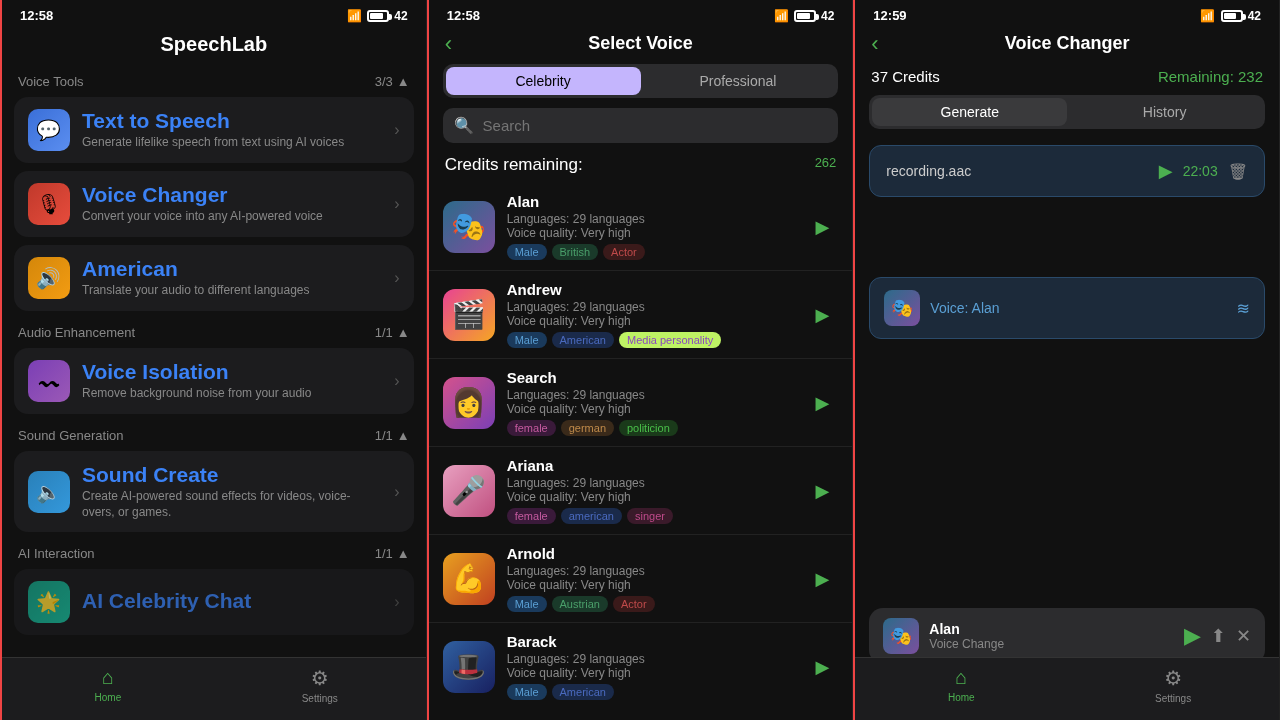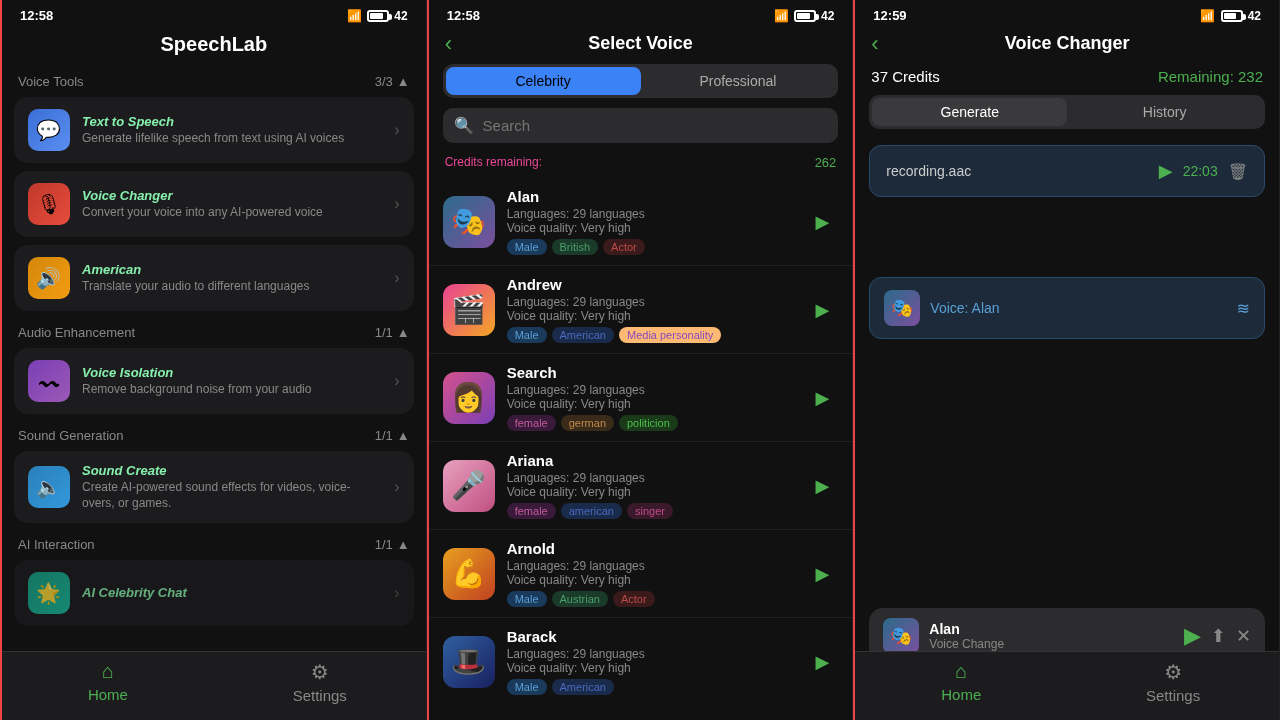--- a/index.html
+++ b/index.html
@@ -117,25 +117,24 @@
     }
     .tool-icon-blue { background: linear-gradient(135deg, #3a6fd8, #5b8ef0); }
     .tool-icon-red { background: linear-gradient(135deg, #c0392b, #e74c3c); }
     .tool-icon-orange { background: linear-gradient(135deg, #d4870a, #f39c12); }
     .tool-icon-purple { background: linear-gradient(135deg, #7b3fb5, #9b59b6); }
     .tool-icon-blue2 { background: linear-gradient(135deg, #2980b9, #3498db); }
     .tool-icon-teal { background: linear-gradient(135deg, #16a085, #1abc9c); }
 
     .tool-info { flex: 1; }
     .tool-name {
-      color: #86efac;
-      font-size: 13px;
+      color: #3b82f6;
+      font-size: 21px;
       font-weight: 600;
       margin-bottom: 2px;
-      font-style: italic;
     }
     .tool-desc {
       color: #888;
       font-size: 12px;
       line-height: 1.3;
     }
     .tool-chevron {
       color: #555;
       font-size: 16px;
     }
@@ -152,21 +151,21 @@
     }
     .nav-item {
       flex: 1;
       display: flex;
       flex-direction: column;
       align-items: center;
       gap: 3px;
       cursor: pointer;
     }
     .nav-icon { font-size: 20px; }
-    .nav-label { font-size: 15px; }
+    .nav-label { font-size: 10px; }
     .nav-item.active .nav-label { color: #4caf50; }
     .nav-item.active .nav-icon { color: #4caf50; }
     .nav-item.inactive .nav-label { color: #888; }
     .nav-item.inactive .nav-icon { color: #888; }
 
     
     .p2-header {
       display: flex;
       align-items: center;
       padding: 6px 16px 10px;
@@ -197,21 +196,21 @@
     .tab-btn {
       flex: 1;
       text-align: center;
       padding: 6px 0;
       border-radius: 8px;
       font-size: 14px;
       font-weight: 500;
       cursor: pointer;
     }
     .tab-btn.active {
-      background: #3b82f6;
+      background: #c4b5fd;
       color: #000;
     }
     .tab-btn.inactive {
       color: #aaa;
       background: transparent;
     }
 
     .search-bar {
       margin: 0 14px 8px;
       background: #2c2c2e;
@@ -229,21 +228,21 @@
       color: #888;
       font-size: 15px;
       flex: 1;
     }
 
     .credits-bar {
       display: flex;
       justify-content: space-between;
       padding: 4px 16px 8px;
     }
-    .credits-label { color: #ec4899; font-size: 12px; text-align: center; }
+    .credits-label { color: #ffffff; font-size: 17px; text-align: center; }
     .credits-value { color: #4caf50; font-size: 13px; }
 
     .voice-list {
       overflow-y: auto;
       height: calc(720px - 200px);
     }
     .voice-item {
       display: flex;
       align-items: center;
       padding: 10px 14px;
@@ -280,21 +279,21 @@
       font-size: 11px;
       font-weight: 500;
     }
     .tag-male { background: #1a3a5c; color: #5a9fd4; }
     .tag-female { background: #3a1a3a; color: #c45a9f; }
     .tag-british { background: #1a3a2a; color: #4a9f6a; }
     .tag-american { background: #1a2a4a; color: #4a6abf; }
     .tag-austrian { background: #1a3a2a; color: #4a9f6a; }
     .tag-german { background: #3a2a1a; color: #bf8a4a; }
     .tag-actor { background: #3a1a1a; color: #bf4a4a; }
-    .tag-media { background: #fdba74; color: #8a4abf; text-align: center; }
+    .tag-media { background: #bef264; color: #8a4abf; text-align: center; }
     .tag-politician { background: #1a3a1a; color: #4abf4a; }
     .tag-singer { background: #3a1a2a; color: #bf4a8a; }
 
     .play-btn {
       width: 32px;
       height: 32px;
       border-radius: 50%;
       border: none;
       background: transparent;
       color: #4caf50;

